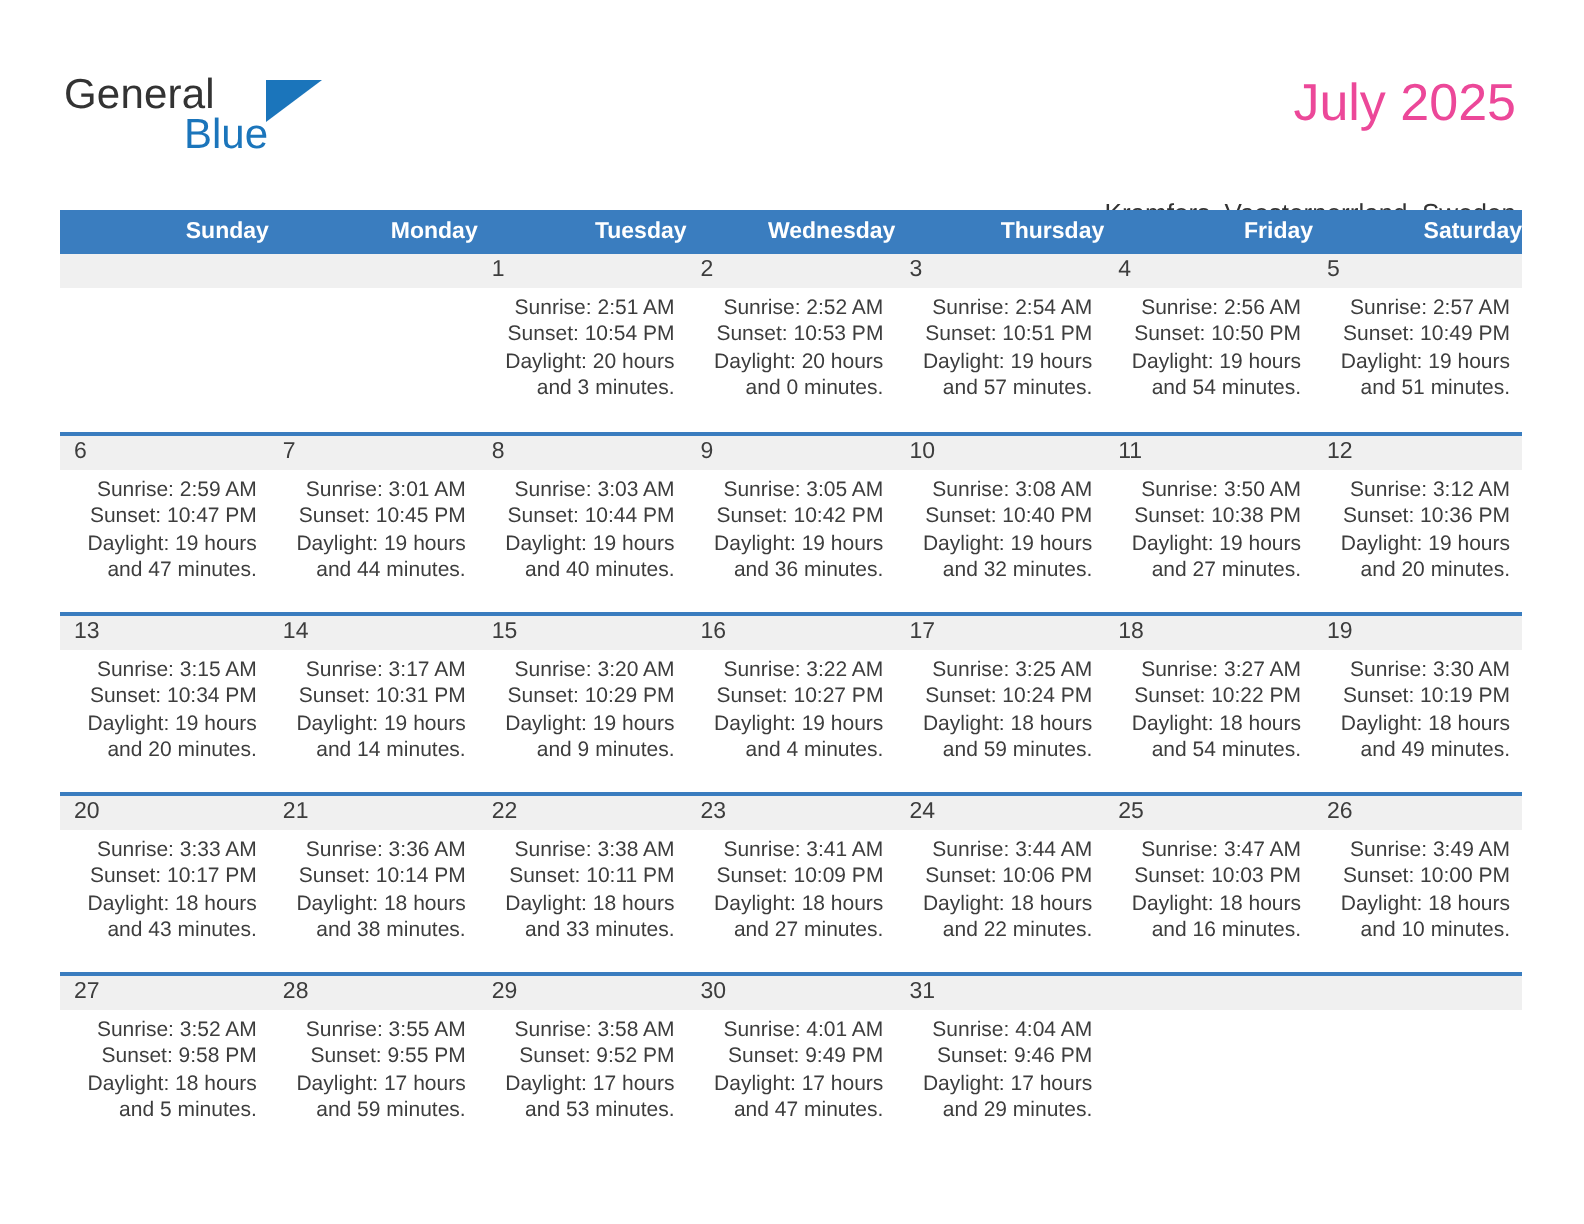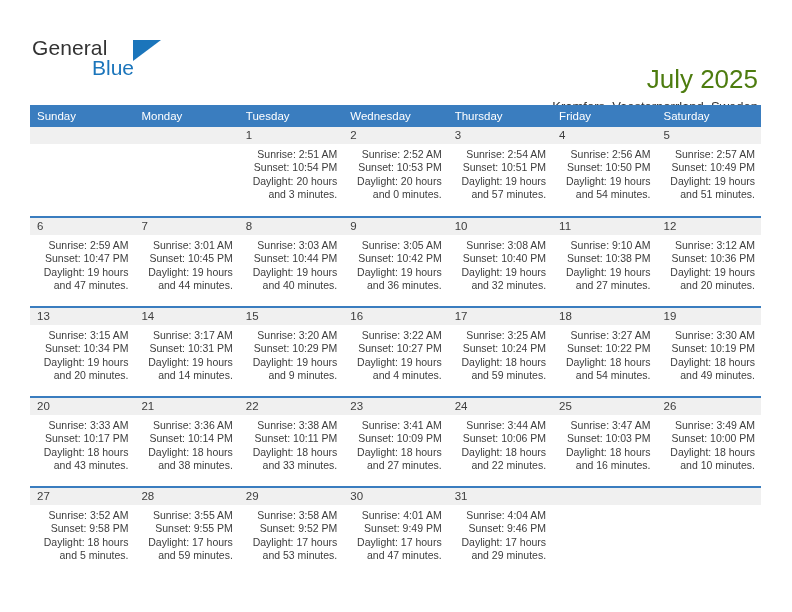--- a/index.html
+++ b/index.html
@@ -60,24 +60,23 @@
     top: 20px;
     font-size: 21px;
     color: #1b75bb;
     font-family: "Liberation Sans", sans-serif;
   }
   .title {
     position: absolute;
     right: 34px;
     top: 36px;
     font-size: 26px;
-    color: #4d7c0f;
+    color: #ec4899;
     text-align: right;
     white-space: nowrap;
-    margin-top: 28px;
   }
   .subtitle {
     position: absolute;
     right: 34px;
     top: 79px;
     font-size: 13px;
     color: #333333;
     text-align: right;
     white-space: nowrap;
     margin-top: 20px;
@@ -92,22 +91,22 @@
   }
   table.cal {
     border-collapse: collapse;
     width: 731px;
     table-layout: fixed;
   }
   table.cal th {
     background: #3a7dbf;
     color: #ffffff;
     font-size: 11.5px;
-    font-weight: normal;
-    text-align: left;
+    font-weight: bold;
+    text-align: right;
     padding: 5px 0 5px 7px;
     height: 21px;
     border: none;
   }
   td.daycell {
     vertical-align: top;
     padding: 0;
     border: none;
     border-top: 2px solid #3a7dbf;
     height: 90px;
@@ -269,21 +268,21 @@
               <div class="info">
                 <div>Sunrise: 3:08 AM</div>
                 <div>Sunset: 10:40 PM</div>
                 <div>Daylight: 19 hours</div>
                 <div>and 32 minutes.</div>
               </div>
             </td>
             <td class="daycell">
               <div class="datenum">11</div>
               <div class="info">
-                <div>Sunrise: 9:10 AM</div>
+                <div>Sunrise: 3:50 AM</div>
                 <div>Sunset: 10:38 PM</div>
                 <div>Daylight: 19 hours</div>
                 <div>and 27 minutes.</div>
               </div>
             </td>
             <td class="daycell">
               <div class="datenum">12</div>
               <div class="info">
                 <div>Sunrise: 3:12 AM</div>
                 <div>Sunset: 10:36 PM</div>

